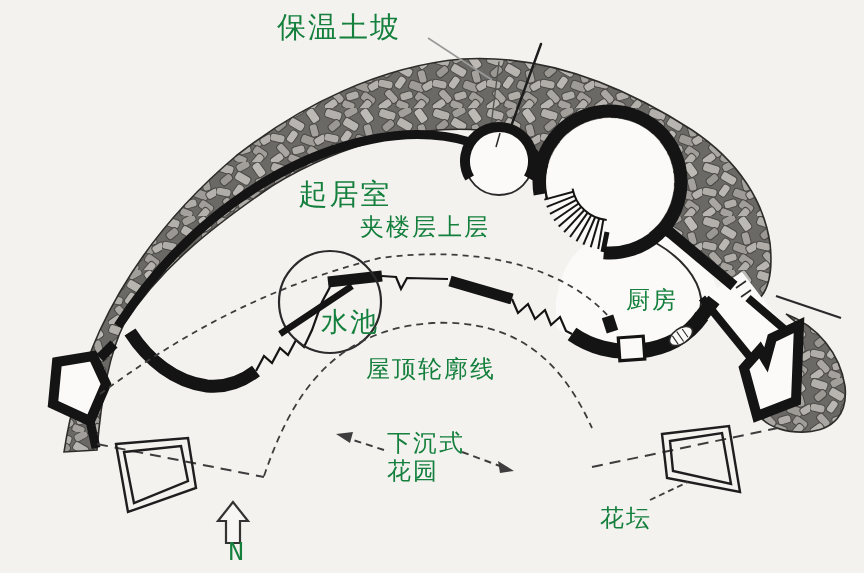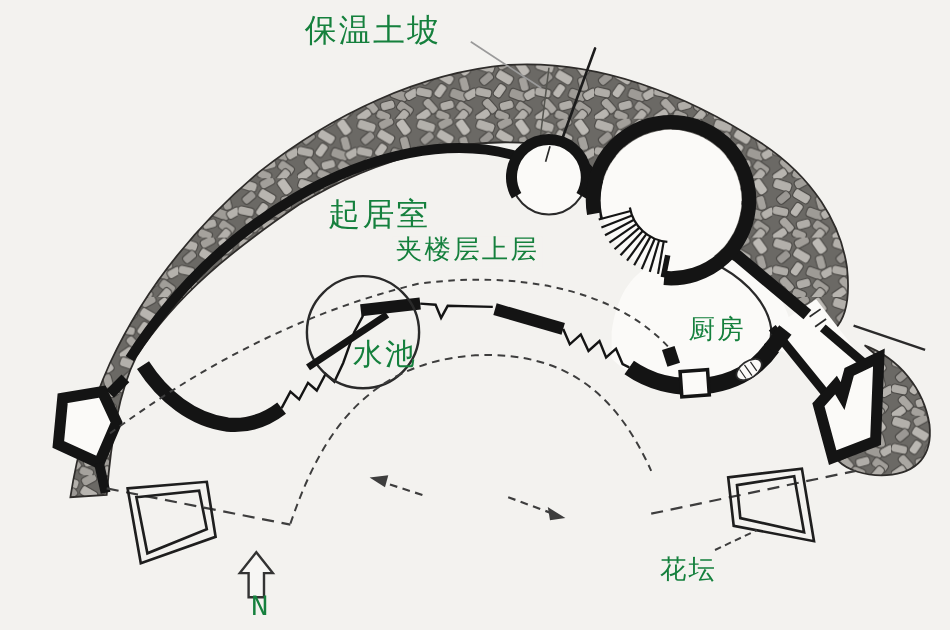--- a/index.html
+++ b/index.html
@@ -203,16 +203,19 @@
   <g>
     <path d="M 233,502 L 218,521 L 226,521 L 226,543 L 240,543 L 240,521 L 248,521 Z" fill="#f7f6f4" stroke="#333333" stroke-width="2.2" stroke-linejoin="miter"></path>
   </g>
 </svg>
 
 <div class="lbl s29" style="left:339px;top:30px;">保温土坡</div>
 <div class="lbl s29" style="left:314px;top:197px;margin-left:31px;">起居室</div>
 <div class="lbl s28 halo" style="left:425px;top:229px;">夹楼层上层</div>
 <div class="lbl s27" style="left:350px;top:325px;">水池</div>
 <div class="lbl s28" style="left:652px;top:302px;">厨房</div>
+<div class="lbl s28 halo" style="left:431px;top:371px;">屋顶轮廓线</div>
+<div class="lbl s28" style="left:426px;top:459px;">下沉式
+花园</div>
 <div class="lbl s28" style="left:626px;top:520px;">花坛</div>
 <div class="lbl north" style="left:236px;top:554px;">N</div>
 
 </div>
 
 </body></html>

